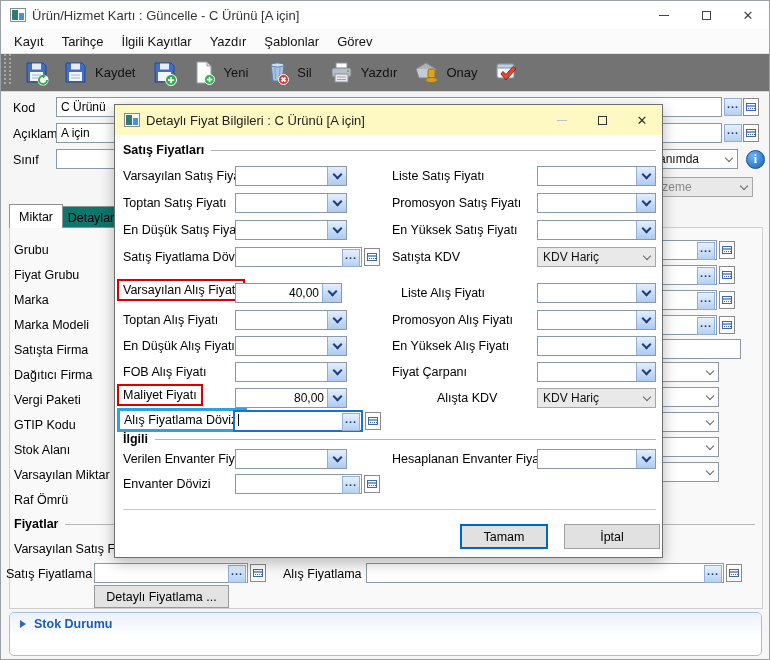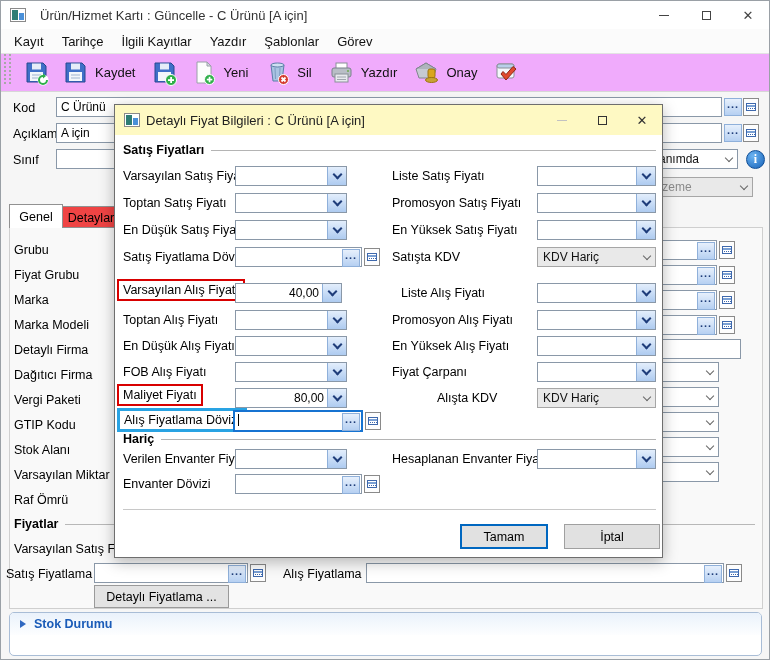--- a/index.html
+++ b/index.html
@@ -1,35 +1,35 @@
 <!DOCTYPE html>
 <html><head>
 <meta charset="utf-8">
 <style>
   * { margin:0; padding:0; box-sizing:border-box; }
   html,body { width:770px; height:660px; font-family:"Liberation Sans", sans-serif; background:#d6d6d6; }
   .win { position:relative; width:770px; height:660px; background:#f6f6f6; border:1px solid #9aa0a6; overflow:hidden; }
 
   
   .titlebar { position:absolute; left:0; top:0; width:100%; height:28px; background:#ffffff; display:flex; align-items:center; }
-  .titlebar .ttl { font-size:13px; color:#333; margin-left:14px; white-space:nowrap; }
+  .titlebar .ttl { font-size:13px; color:#333; margin-left:6px; white-space:nowrap; }
   .appicon { width:16px; height:14px; margin-left:9px; border:1px solid #8a8a8a; background:#fff; position:relative; }
   .appicon::before { content:''; position:absolute; left:1px; top:1px; width:6px; height:10px; background:#2e7d74; }
   .appicon::after  { content:''; position:absolute; right:1px; bottom:1px; width:5px; height:7px; background:#4a90d9; }
   .wbtns { position:absolute; right:0; top:0; height:28px; display:flex; }
   .wbtn { width:42px; height:28px; display:flex; align-items:center; justify-content:center; color:#444; font-size:13px; }
   .wbtn .sq { width:9px; height:9px; border:1px solid #444; }
   .wbtn .mindash { width:10px; height:1px; background:#444; }
 
   
   .menubar { position:absolute; left:0; top:28px; width:100%; height:24px; background:#fbfbfb; display:flex; align-items:center; padding-left:4px; }
   .menuitem { font-size:13px; color:#111; padding:3px 9px; white-space:nowrap; }
 
   
-  .toolbar { position:absolute; left:0; top:52px; width:100%; height:39px; background:#f0abfc; border-top:1px solid #e3e3e3; border-bottom:1px solid #d7d7d7; display:flex; }
+  .toolbar { position:absolute; left:0; top:52px; width:100%; height:39px; background:#737373; border-top:1px solid #e3e3e3; border-bottom:1px solid #d7d7d7; display:flex; }
   .grip { width:2px; height:30px; border-left:2px dotted #a8a8a8; margin-left:3px; }
   .tbgroup { display:flex; align-items:center; margin-left:12px; }
   .tbico { width:27px; height:27px; }
   .tblabel { font-size:13px; color:#111; margin:0 4px 0 6px; white-space:nowrap; }
 
   
   .lbl { position:absolute; font-size:12.5px; color:#000; white-space:nowrap; }
   .lbl-b { font-weight:bold; }
   .tinput { position:absolute; height:20px; background:#fff; border:1px solid #8a98a8; font-size:12px; padding:2px 4px; overflow:hidden; white-space:nowrap; }
   .btnrow { position:absolute; display:flex; height:20px; }
@@ -56,21 +56,21 @@
   .lk .calcbtn { margin-left:2px; }
   .lk-field.focused { border:2px solid #1673d1; }
   .caret { width:1px; height:12px; background:#000; margin:2px 0 0 3px; }
 
   .hl-red { border:2px solid #d80000; padding:2px 4px; }
   .hl-blue { border:3px solid #29a3e3; padding:2px 4px; }
 
   
   .tab { position:absolute; font-size:12.5px; text-align:center; }
   .tab.active { background:#fff; border:1px solid #919191; border-bottom:none; z-index:2; }
-  .tab.idle { background:#ef4444; border:1px solid #919191; }
+  .tab.idle { background:#0f766e; border:1px solid #919191; }
   .tabpanel { position:absolute; left:8px; top:226px; width:754px; height:382px; border:1px solid #cfcfcf; background:#f9f9f9; }
 
   
   .pushbtn { position:absolute; background:#e3e3e3; border:1px solid #9a9a9a; font-size:12.5px; display:flex; align-items:center; justify-content:center; }
   .stokpanel { position:absolute; left:8px; top:611px; width:753px; height:44px; border:1px solid #a9bdd6; border-radius:5px; background:#fff; overflow:hidden; }
   .stokhdr { height:22px; background:linear-gradient(#eaf2fb,#fdfeff); display:flex; align-items:center; }
   .stokarrow { width:0; height:0; border-left:6px solid #3068c0; border-top:4px solid transparent; border-bottom:4px solid transparent; margin-left:10px; }
   .stoktitle { font-size:12.5px; font-weight:bold; color:#1b5cb8; margin-left:8px; }
 
   .hline { position:absolute; height:1px; background:#b8b8b8; }
@@ -240,27 +240,27 @@
   </div>
   <div class="infoicon" style="left:745px; top:149px;">i</div>
 
   <div class="gsel disabled" style="left:636px; top:176px; width:116px;">
     <span class="val">Malzeme</span>
     <span class="gchv"></span>
   </div>
 
   <div class="tabpanel"></div>
   <div class="tab idle" style="left:61px; top:205px; width:58px; height:22px; line-height:22px;">Detaylar</div>
-  <div class="tab active" style="left:8px; top:203px; width:54px; height:24px; line-height:24px;">Genel</div>
+  <div class="tab active" style="left:8px; top:203px; width:54px; height:24px; line-height:24px;">Miktar</div>
 
   <div class="lbl" style="left:13px; top:242px;">Grubu</div>
   <div class="lbl" style="left:13px; top:267px;text-align:center;">Fiyat Grubu</div>
   <div class="lbl" style="left:13px; top:292px;">Marka</div>
   <div class="lbl" style="left:13px; top:317px;">Marka Modeli</div>
-  <div class="lbl" style="left:13px; top:342px;">Detaylı Firma</div>
+  <div class="lbl" style="left:13px; top:342px;">Satışta Firma</div>
   <div class="lbl" style="left:13px; top:367px;">Dağıtıcı Firma</div>
   <div class="lbl" style="left:13px; top:392px;">Vergi Paketi</div>
   <div class="lbl" style="left:13px; top:417px;">GTIP Kodu</div>
   <div class="lbl" style="left:13px; top:442px;">Stok Alanı</div>
   <div class="lbl" style="left:13px; top:467px;">Varsayılan Miktar</div>
   <div class="lbl" style="left:13px; top:492px;">Raf Ömrü</div>
   <div class="lbl lbl-b" style="left:13px; top:516px;">Fiyatlar</div>
   <div class="hline" style="left:64px; top:523px; width:690px;"></div>
   <div class="lbl" style="left:13px; top:541px;">Varsayılan Satış Fiyatı</div>
 
@@ -484,21 +484,21 @@
           <span class="caret"></span>
           <span class="fv"></span>
           <span class="dots">...</span>
         </div>
       <div class="calcbtn" style="margin-top:2px;">
           <span class="calcglyph"></span>
         </div>
     </div>
 
     <div class="sechdr" style="left:8px; top:327px; width:533px;">
-      <span class="st">Hariç</span>
+      <span class="st">İlgili</span>
         <span class="sl" style="flex:1;"></span>
     </div>
 
     <div class="lbl" style="left:8px; top:347px;">Verilen Envanter Fiyatı</div>
     <div class="combo" style="left:120px; top:344px; width:112px;">
         <span class="val"></span>
         <span class="cbtn"></span>
       </div>
     <div class="lbl" style="left:277px; top:347px;">Hesaplanan Envanter Fiyatı</div>
     <div class="combo" style="left:422px; top:344px; width:119px;">

